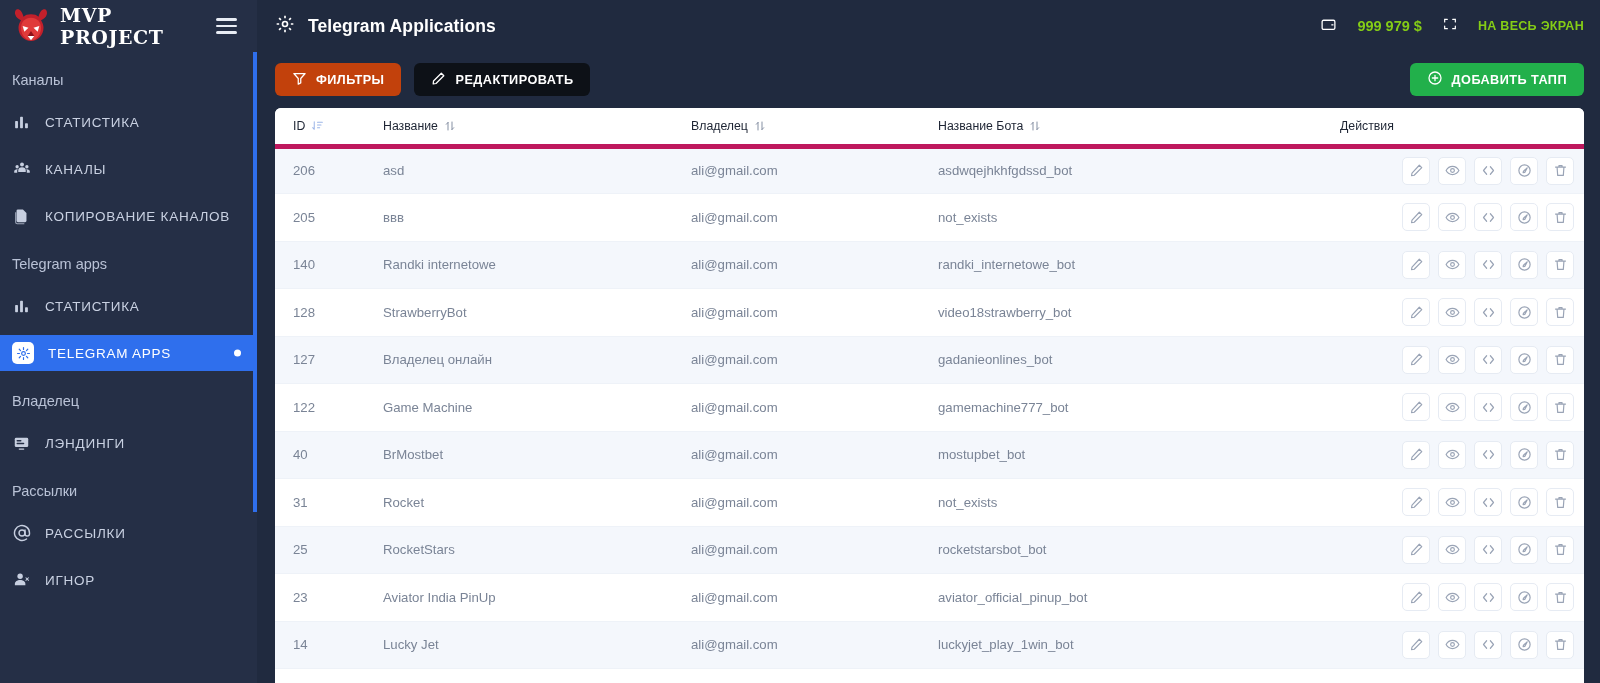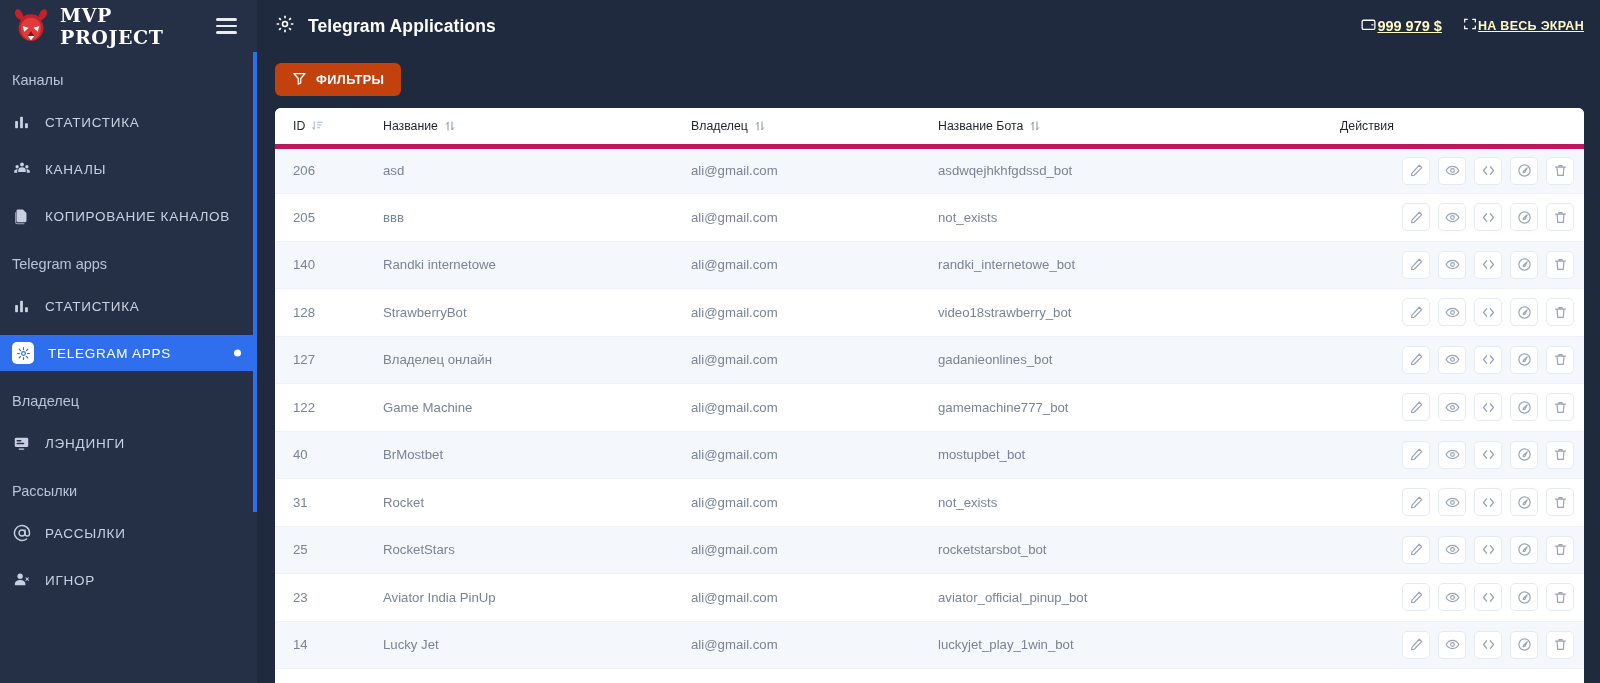--- a/index.html
+++ b/index.html
@@ -72,23 +72,22 @@
   .topbar {
     height: 52px; background: #202a3f; display: flex; align-items: center;
     padding: 0 16px 0 18px;
   }
   .topbar-title-wrap { display:flex; align-items:center; gap: 13px; }
   .topbar-title {
     color: #ffffff; font-size: 17.5px; font-weight: 700; letter-spacing: 0.1px;
   }
   .topbar-right { margin-left: auto; display: flex; align-items: center; gap: 20px; }
   .balance, .fullscreen {
-    display: flex; align-items: center; gap: 0; color: #fef9c3;
+    display: flex; align-items: center; gap: 20px; color: #84cc16;
     cursor: pointer;
-    text-decoration: underline;
   }
   .balance-text { font-size: 14.5px; font-weight: 600; }
   .fullscreen-text { font-size: 12.5px; font-weight: 700; letter-spacing: 0.3px; }
 
   .content {
     flex: 1; background: #202a3f; padding: 0 16px 0 18px;
     display: flex; flex-direction: column; overflow: hidden;
   }
   .toolbar { display: flex; align-items: center; gap: 13px; padding: 11px 0 12px 0; }
   .btn {
@@ -298,21 +297,38 @@
       <div class="toolbar">
         <button class="btn btn-filters">
           <span>
             <svg viewBox="0 0 24 24" width="15" height="15" fill="none" stroke="#ffffff" stroke-width="2" stroke-linejoin="round">
               <path d="M3 4h18l-7 8v7l-4 2v-9z"></path>
             </svg>
           </span>
           <span>ФИЛЬТРЫ</span>
         </button>
 
-
+        <button class="btn btn-edit">
+          <span>
+            <svg viewBox="0 0 24 24" width="15" height="15" fill="none" stroke="#ffffff" stroke-width="2" stroke-linecap="round" stroke-linejoin="round">
+              <path d="M16.5 3.5l4 4L8 20l-4.5.5L4 16z"></path>
+            </svg>
+          </span>
+          <span>РЕДАКТИРОВАТЬ</span>
+        </button>
+
+        <button class="btn btn-add">
+          <span>
+            <svg viewBox="0 0 24 24" width="16" height="16" fill="none" stroke="#ffffff" stroke-width="1.9" stroke-linecap="round">
+              <circle cx="12" cy="12" r="9"></circle>
+                <path d="M12 8v8M8 12h8"></path>
+            </svg>
+          </span>
+          <span>ДОБАВИТЬ ТАПП</span>
+        </button>
       </div>
 
       <div class="table-wrap">
         <table>
           <thead>
             <tr id="thead-row">
                 <th class="col-id"><span class="th-inner">
                     <span>ID</span>
                     <span class="sort-ico active">
                       <svg viewBox="0 0 24 24" width="13" height="13" fill="none" stroke="currentColor" stroke-width="1.9" stroke-linecap="round" stroke-linejoin="round">

